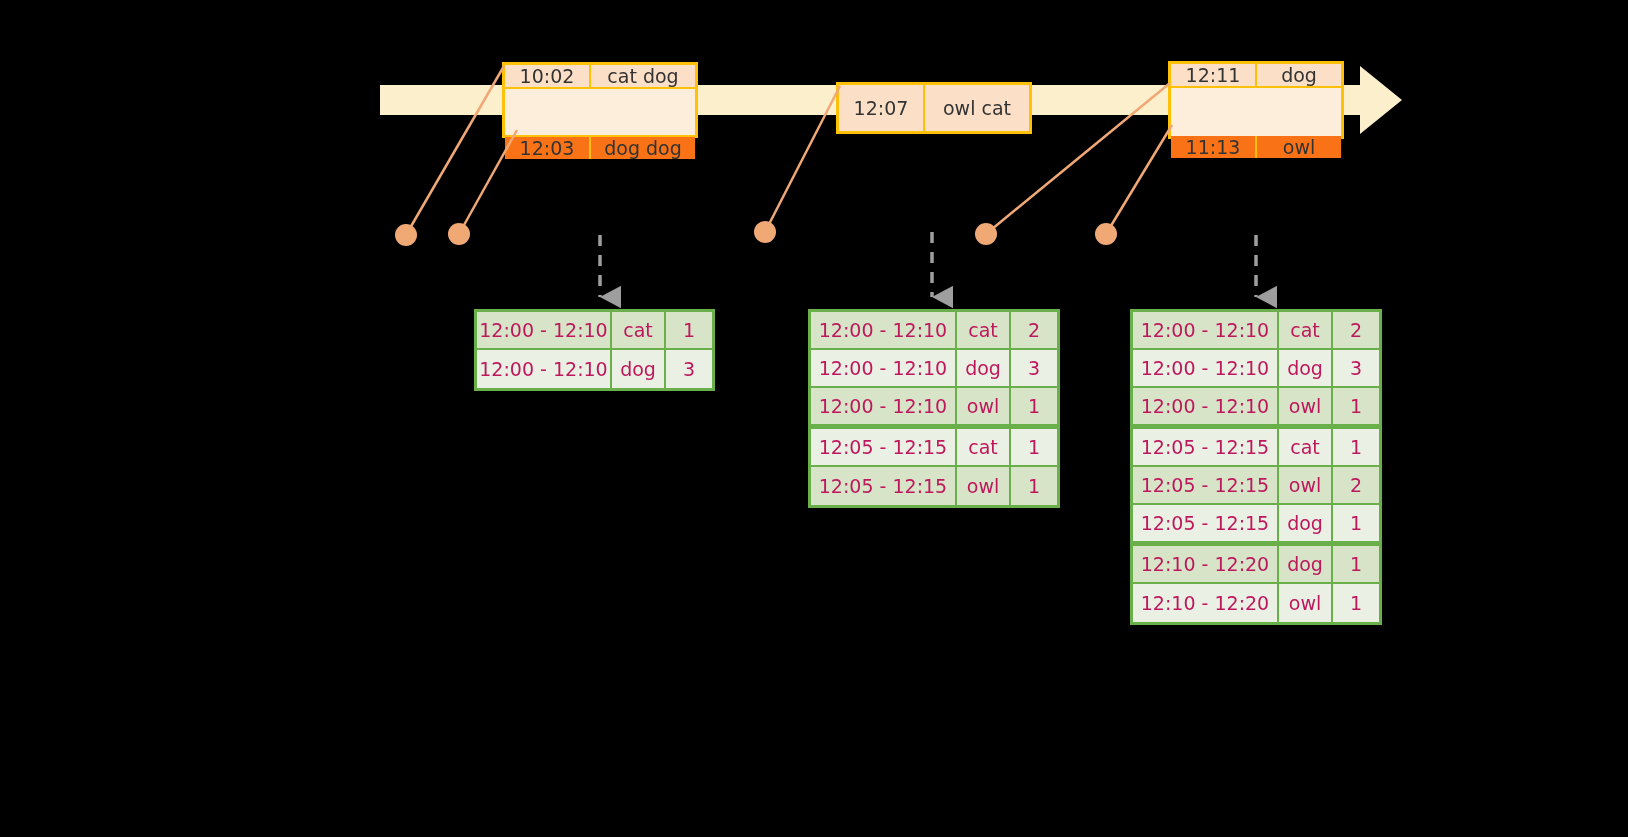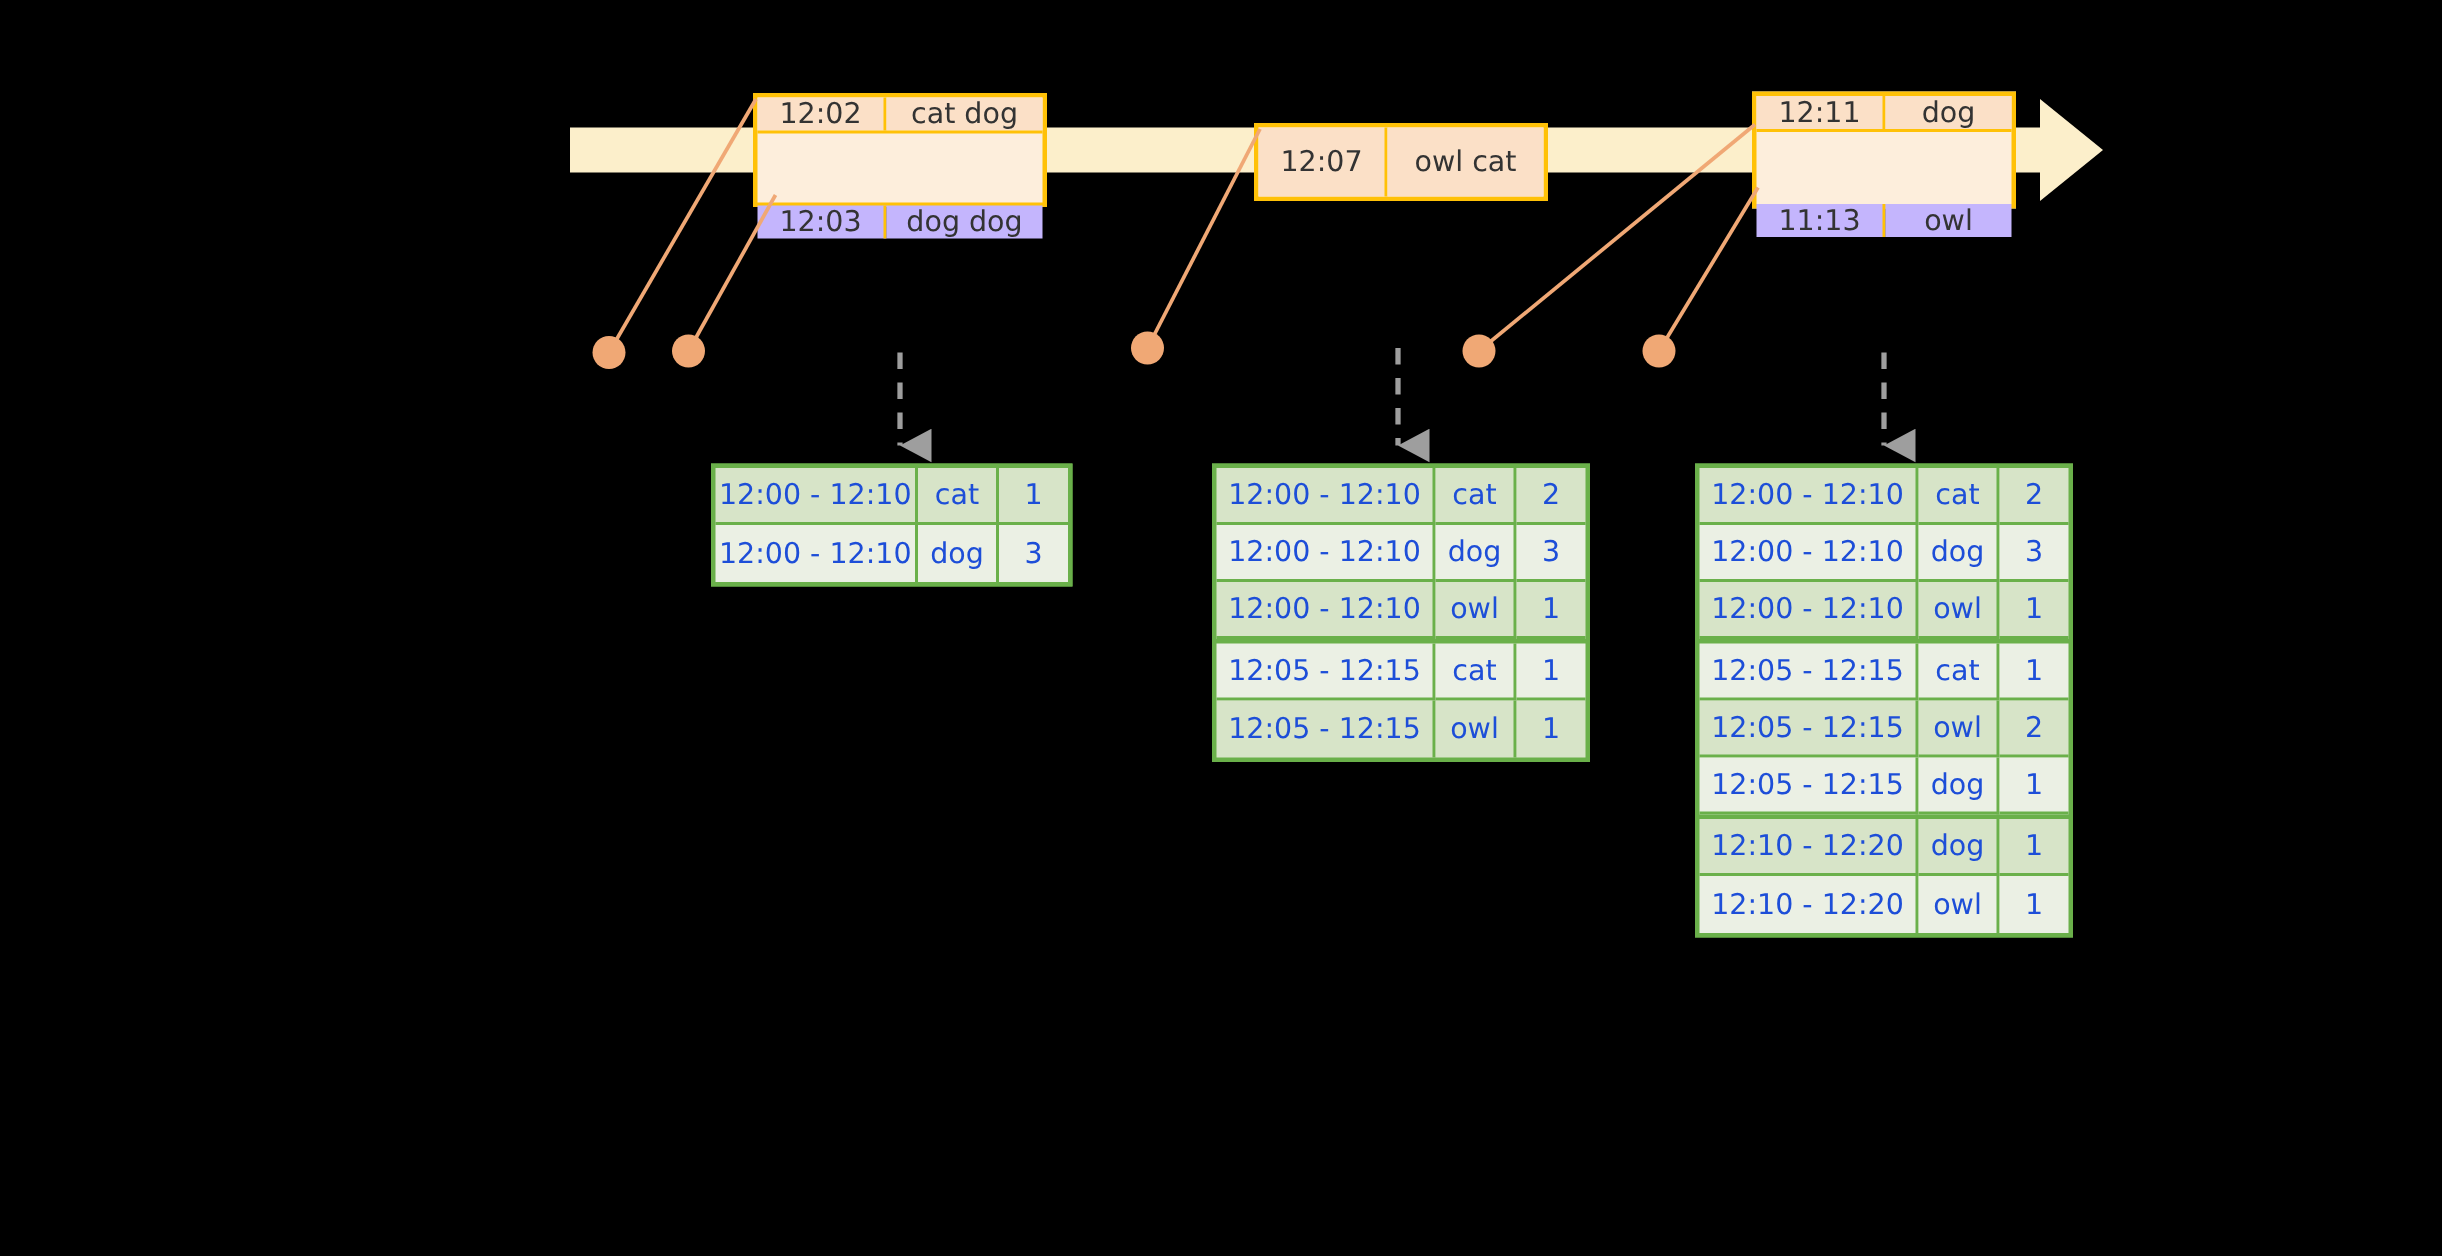--- a/index.html
+++ b/index.html
@@ -10,32 +10,32 @@
   .timeline-band{position:absolute;background:#FCEFCB;}
   .tl-arrowhead{position:absolute;width:0;height:0;border-top:34px solid transparent;
                 border-bottom:34px solid transparent;border-left:42px solid #FCEFCB;}
 
   
   .evt-box{position:absolute;border:3px solid #FFC107;box-sizing:border-box;
            display:flex;flex-direction:column;background:#FDEEDC;}
   .evt-row{display:flex;flex:1;}
   .evt-row + .evt-row{border-top:2px solid #FFC107;}
   .evt-row.shade  .evt-time,.evt-row.shade .evt-words{background:#FBE0C7;}
-  .evt-row.light  .evt-time,.evt-row.light .evt-words{background:#c4b5fd;margin-top:48px;}
+  .evt-row.light  .evt-time,.evt-row.light .evt-words{background:#f97316;margin-top:48px;}
   .evt-time{width:84px;border-right:2px solid #FFC107;display:flex;align-items:center;
             justify-content:center;font-size:19px;color:#333;}
   .evt-words{flex:1;display:flex;align-items:center;justify-content:center;
              font-size:19px;color:#333;}
 
   
   .res-table{position:absolute;border:3px solid #6AB04A;box-sizing:border-box;background:#6AB04A;}
   .res-row{display:flex;height:38px;}
   .res-row.groupsep{border-top:3px solid #6AB04A;}
   .res-cell{display:flex;align-items:center;justify-content:center;font-size:19px;
-            color:#1d4ed8;border-right:2px solid #6AB04A;border-bottom:2px solid #6AB04A;
+            color:#be185d;border-right:2px solid #6AB04A;border-bottom:2px solid #6AB04A;
             box-sizing:border-box;}
   .res-row:last-child .res-cell{border-bottom:none;}
   .res-cell:last-child{border-right:none;}
   .res-row.shade .res-cell{background:#D7E4C8;}
   .res-row.light .res-cell{background:#EBF0E4;}
   .c-window{width:auto;}
   .c-key{width:54px;}
   .c-cnt{width:46px;}
 
   
@@ -46,21 +46,21 @@
 
 <div id="stage">
 
   <div>
     <div class="timeline-band" style="left:380px;top:85px;width:1000px;height:30px;"></div>
     <div class="tl-arrowhead" style="left:1360px;top:66px;"></div>
   </div>
 
   <div class="evt-box" style="left:502px;top:62px;width:196px;height:76px;">
     <div class="evt-row shade">
-      <div class="evt-time">12:02</div>
+      <div class="evt-time">10:02</div>
       <div class="evt-words">cat dog</div>
     </div>
     <div class="evt-row light">
       <div class="evt-time">12:03</div>
       <div class="evt-words">dog dog</div>
     </div>
   </div>
 
   <div class="evt-box" style="left:836px;top:82px;width:196px;height:52px;">
     <div class="evt-row shade">

